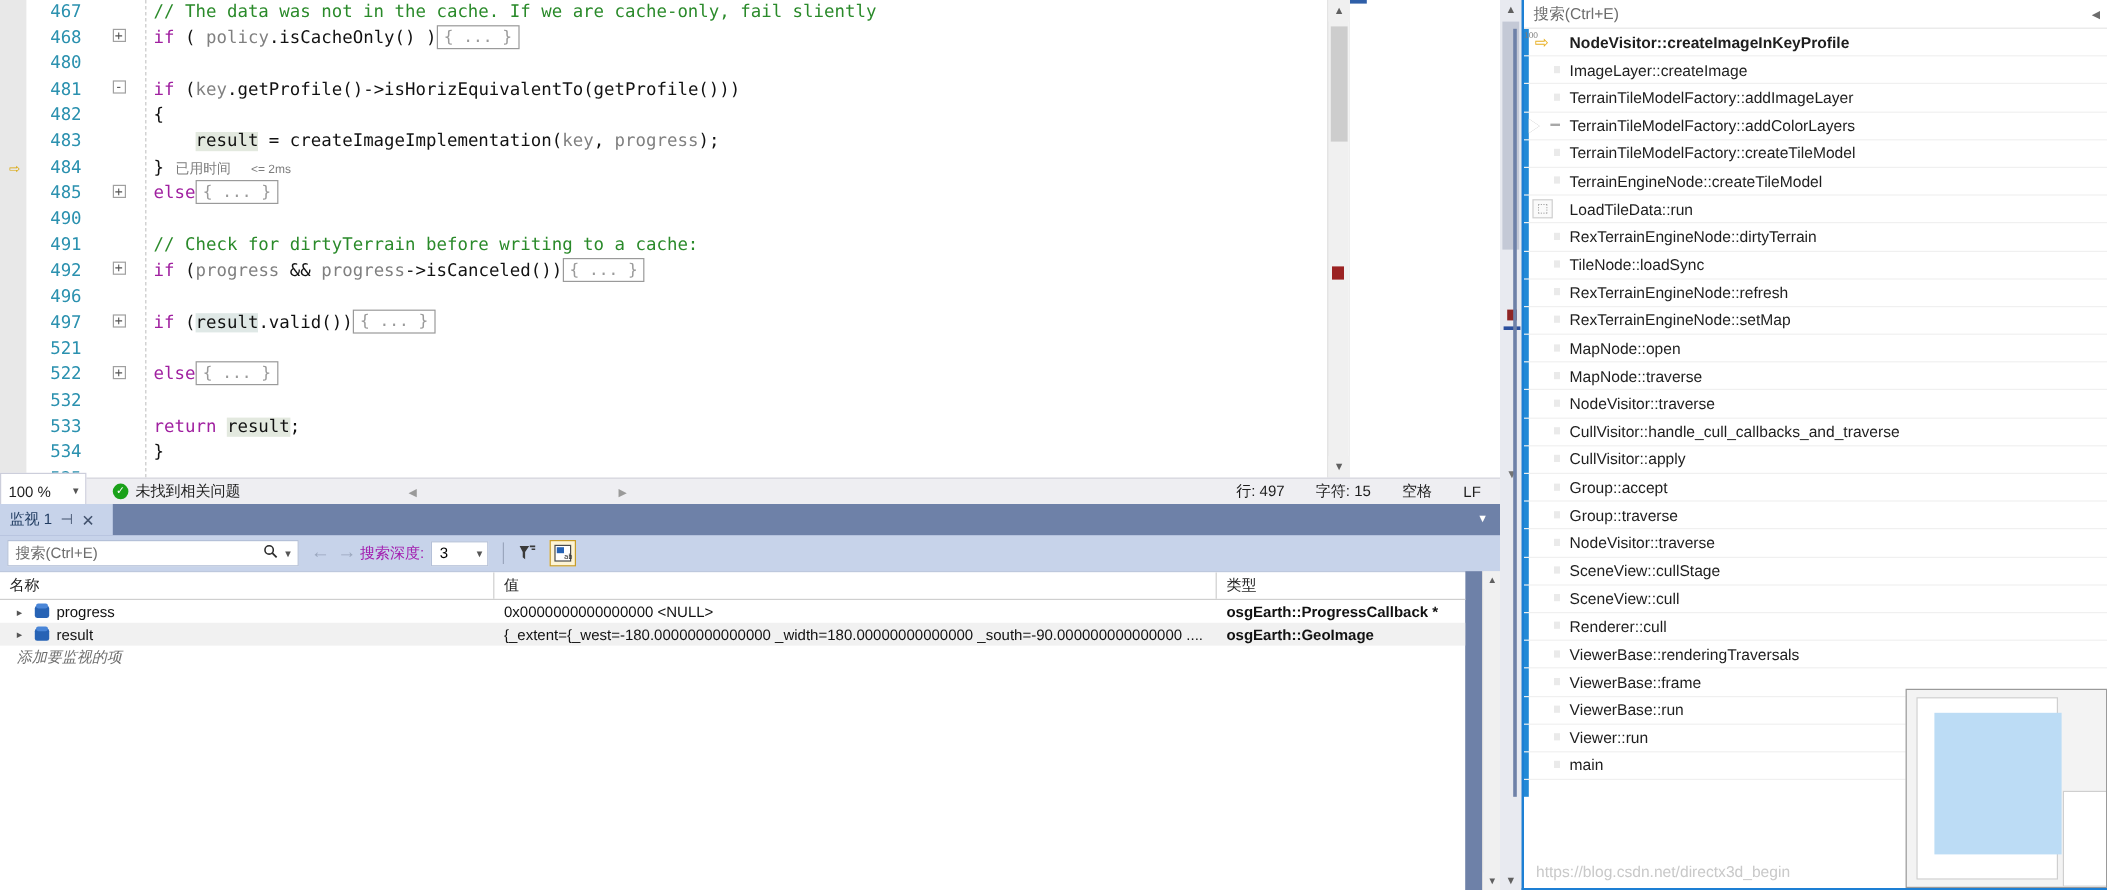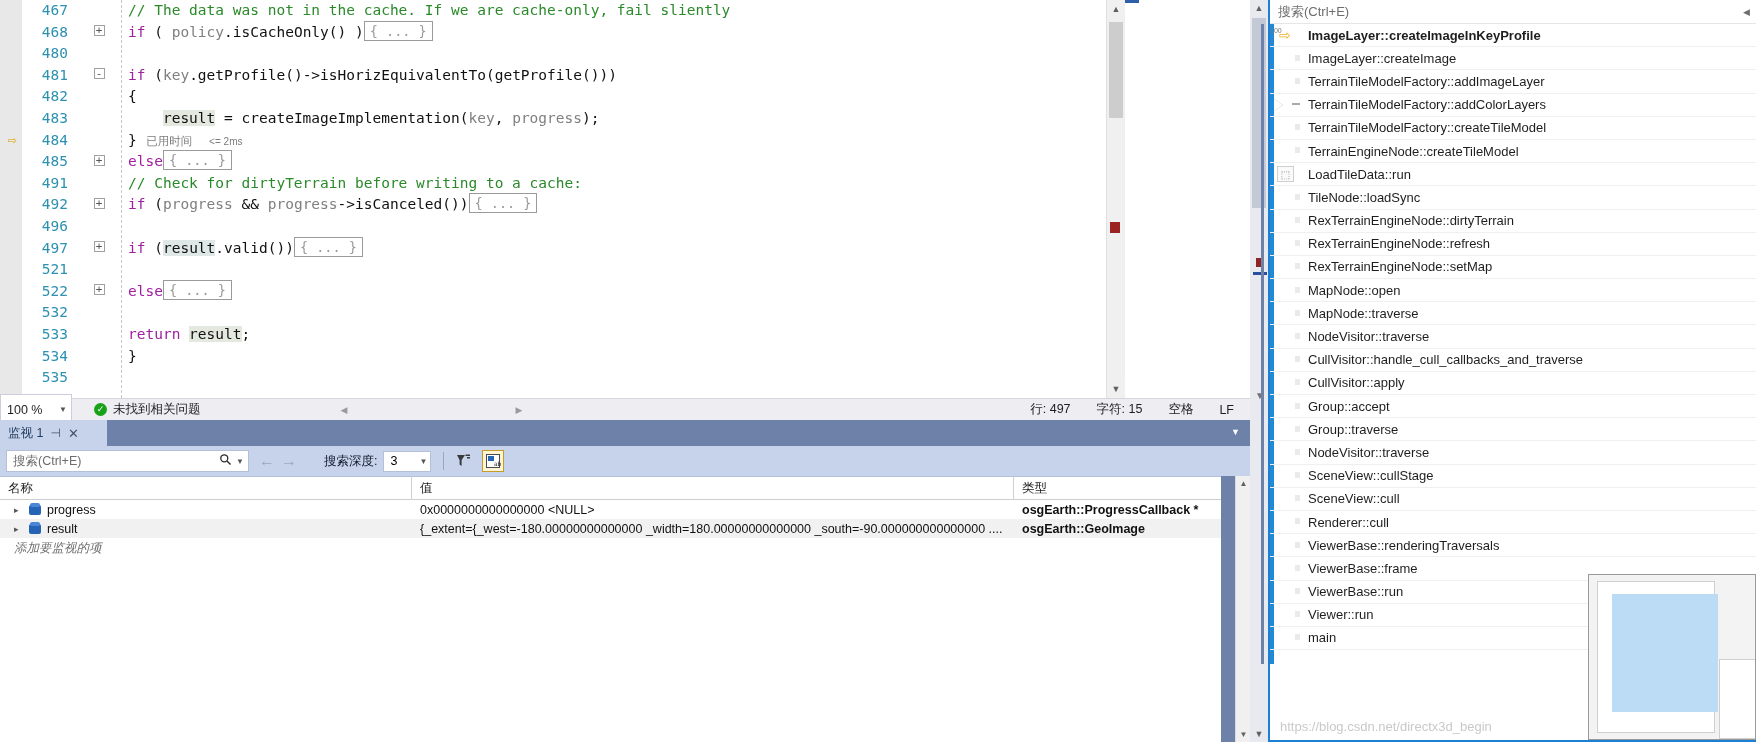--- a/index.html
+++ b/index.html
@@ -112,21 +112,21 @@
   #status-right {
     margin-left:auto; display:flex; gap:26px; padding-right:16px; align-items:center;
   }
 
   
   #watch-pane { position:absolute; left:0; top:420px; width:1250px; height:322px; background:#6e81a8; }
   #watch-titlebar {
     position:absolute; left:0; top:0; width:1250px; height:26px; background:#6e81a8;
   }
   #watch-tab {
-    position:absolute; left:0; top:0; width:107px; height:26px;
+    position:absolute; left:0; top:0; width:94px; height:26px;
     background:#c7d3ea; display:flex; align-items:center; gap:7px;
     padding-left:8px; font-size:12.5px; color:#1e3a5f;
   }
   #watch-tab .pin { color:#43536e; font-size:12px; }
   #watch-tab .close { color:#43536e; font-size:13px; }
   #watch-tb-caret {
     position:absolute; right:10px; top:7px; color:#fff; font-size:9px;
   }
   #watch-toolbar {
     position:absolute; left:0; top:26px; width:1250px; height:30px;
@@ -134,21 +134,21 @@
   }
   #watch-search {
     width:243px; height:22px; background:#fff; border:1px solid #b4c0d8;
     display:flex; align-items:center; padding:0 4px 0 6px;
     font-size:12.5px; color:#6d6d6d;
   }
   #watch-search .spacer { flex:1; }
   #watch-search .mag { color:#2b2b2b; font-size:12px; }
   #watch-search .caret { color:#555; font-size:8px; margin-left:4px; }
   .tb-arrow { color:#9aa6bd; font-size:16px; margin-left:10px; }
-  #depth-label { margin-left:27px; font-size:12.5px; color:#0f172a; }
+  #depth-label { margin-left:3px; font-size:12.5px; color:#a21caf; }
   #depth-combo {
     margin-left:6px; width:48px; height:21px; background:#fff;
     border:1px solid #b4c0d8; display:flex; align-items:center;
     justify-content:space-between; padding:0 3px 0 6px; font-size:12.5px;
   }
   #depth-combo .caret { font-size:8px; color:#555; }
   .tb-sep { width:1px; height:18px; background:#9aa6bd; margin:0 8px 0 12px; }
   .tb-btn {
     width:22px; height:22px; display:flex; align-items:center; justify-content:center;
   }
@@ -297,20 +297,21 @@
       <div class="struct-guide"></div>
       <div id="code-area">
           <div class="code-line"><span class="ln">467</span><span class="code-text"><span class="t-comment">// The data was not in the cache. If we are cache-only, fail sliently</span></span></div>
           <div class="code-line"><span class="ln">468</span><span class="glyph-col"><span class="fold-box">+</span></span><span class="code-text"><span class="t-kw">if</span><span class="t-plain"> ( </span><span class="t-id">policy</span><span class="t-plain">.</span><span class="t-plain">isCacheOnly</span><span class="t-plain">() )</span><span class="collapsed-box">{ ... }</span></span></div>
           <div class="code-line"><span class="ln">480</span><span class="code-text"></span></div>
           <div class="code-line"><span class="ln">481</span><span class="glyph-col"><span class="fold-box">-</span></span><span class="code-text"><span class="t-kw">if</span><span class="t-plain"> (</span><span class="t-id">key</span><span class="t-plain">.getProfile()-&gt;isHorizEquivalentTo(getProfile()))</span></span></div>
           <div class="code-line"><span class="ln">482</span><span class="code-text"><span class="t-plain">{</span></span></div>
           <div class="code-line"><span class="ln">483</span><span class="code-text"><span class="t-plain">    </span><span class="t-plain t-hl">result</span><span class="t-plain"> = createImageImplementation(</span><span class="t-id">key</span><span class="t-plain">, </span><span class="t-id">progress</span><span class="t-plain">);</span></span></div>
           <div class="code-line"><span class="yellow-arrow">⇨</span><span class="ln">484</span><span class="code-text"><span class="t-plain">}</span><span class="elapsed">&nbsp;&nbsp;&nbsp;<span>已用时间</span><span class="small"> &lt;= 2ms</span></span></span></div>
           <div class="code-line"><span class="ln">485</span><span class="glyph-col"><span class="fold-box">+</span></span><span class="code-text"><span class="t-kw">else</span><span class="collapsed-box">{ ... }</span></span></div>
+          <div class="code-line"><span class="ln">490</span><span class="code-text"></span></div>
           <div class="code-line"><span class="ln">491</span><span class="code-text"><span class="t-comment">// Check for dirtyTerrain before writing to a cache:</span></span></div>
           <div class="code-line"><span class="ln">492</span><span class="glyph-col"><span class="fold-box">+</span></span><span class="code-text"><span class="t-kw">if</span><span class="t-plain"> (</span><span class="t-id">progress</span><span class="t-plain"> </span><span class="t-plain">&amp;&amp;</span><span class="t-plain"> </span><span class="t-id">progress</span><span class="t-plain">-&gt;isCanceled())</span><span class="collapsed-box">{ ... }</span></span></div>
           <div class="code-line"><span class="ln">496</span><span class="code-text"></span></div>
           <div class="code-line"><span class="ln">497</span><span class="glyph-col"><span class="fold-box">+</span></span><span class="code-text"><span class="t-kw">if</span><span class="t-plain"> (</span><span class="t-plain t-hl2">result</span><span class="t-plain">.valid())</span><span class="collapsed-box">{ ... }</span></span></div>
           <div class="code-line"><span class="ln">521</span><span class="code-text"></span></div>
           <div class="code-line"><span class="ln">522</span><span class="glyph-col"><span class="fold-box">+</span></span><span class="code-text"><span class="t-kw">else</span><span class="collapsed-box">{ ... }</span></span></div>
           <div class="code-line"><span class="ln">532</span><span class="code-text"></span></div>
           <div class="code-line"><span class="ln">533</span><span class="code-text"><span class="t-kw">return </span><span class="t-plain t-hl">result</span><span class="t-plain">;</span></span></div>
           <div class="code-line"><span class="ln">534</span><span class="code-text"><span class="t-plain">}</span></span></div>
           <div class="code-line"><span class="ln">535</span><span class="code-text"></span></div>
@@ -452,21 +453,21 @@
         <span>搜索(Ctrl+E)</span>
         <span class="caret-right">◀</span>
       </div>
 
       <div id="cs-list">
           <div class="cs-row current">
             <div class="cs-gutter">
               <span class="cs-stackframe-badge">100</span>
               <span class="cs-arrow">⇨</span>
             </div>
-            <div class="cs-label">ImageLayer::createImageInKeyProfile</div>
+            <div class="cs-label">NodeVisitor::createImageInKeyProfile</div>
           </div>
           <div class="cs-row">
             <div class="cs-gutter">
               <span class="cs-tick"></span>
             </div>
             <div class="cs-label">ImageLayer::createImage</div>
           </div>
           <div class="cs-row">
             <div class="cs-gutter">
               <span class="cs-tick"></span>
@@ -495,27 +496,27 @@
           <div class="cs-row">
             <div class="cs-gutter">
               <span class="cs-thread-icon">⬚</span>
             </div>
             <div class="cs-label">LoadTileData::run</div>
           </div>
           <div class="cs-row">
             <div class="cs-gutter">
               <span class="cs-tick"></span>
             </div>
+            <div class="cs-label">RexTerrainEngineNode::dirtyTerrain</div>
+          </div>
+          <div class="cs-row">
+            <div class="cs-gutter">
+              <span class="cs-tick"></span>
+            </div>
             <div class="cs-label">TileNode::loadSync</div>
-          </div>
-          <div class="cs-row">
-            <div class="cs-gutter">
-              <span class="cs-tick"></span>
-            </div>
-            <div class="cs-label">RexTerrainEngineNode::dirtyTerrain</div>
           </div>
           <div class="cs-row">
             <div class="cs-gutter">
               <span class="cs-tick"></span>
             </div>
             <div class="cs-label">RexTerrainEngineNode::refresh</div>
           </div>
           <div class="cs-row">
             <div class="cs-gutter">
               <span class="cs-tick"></span>

